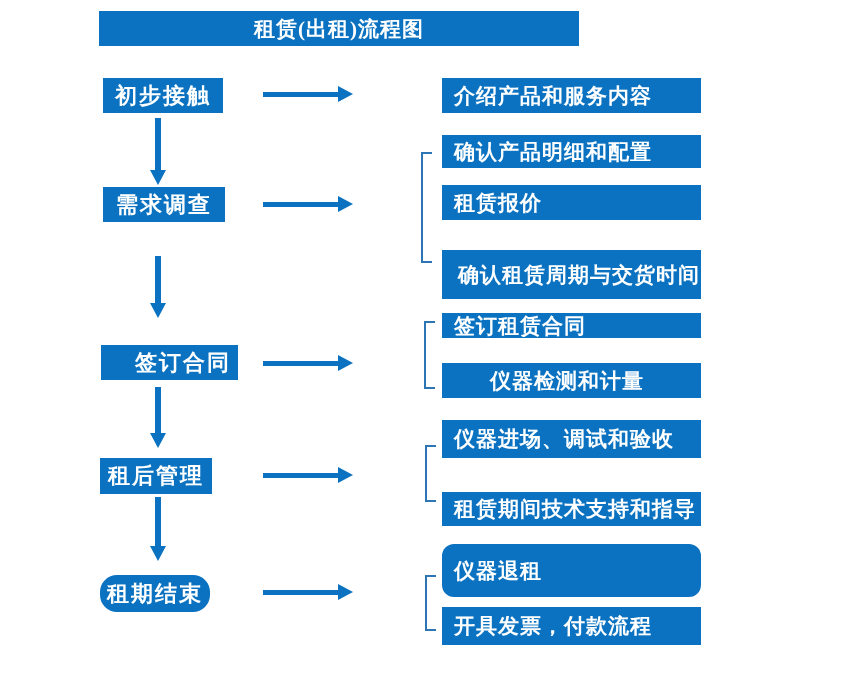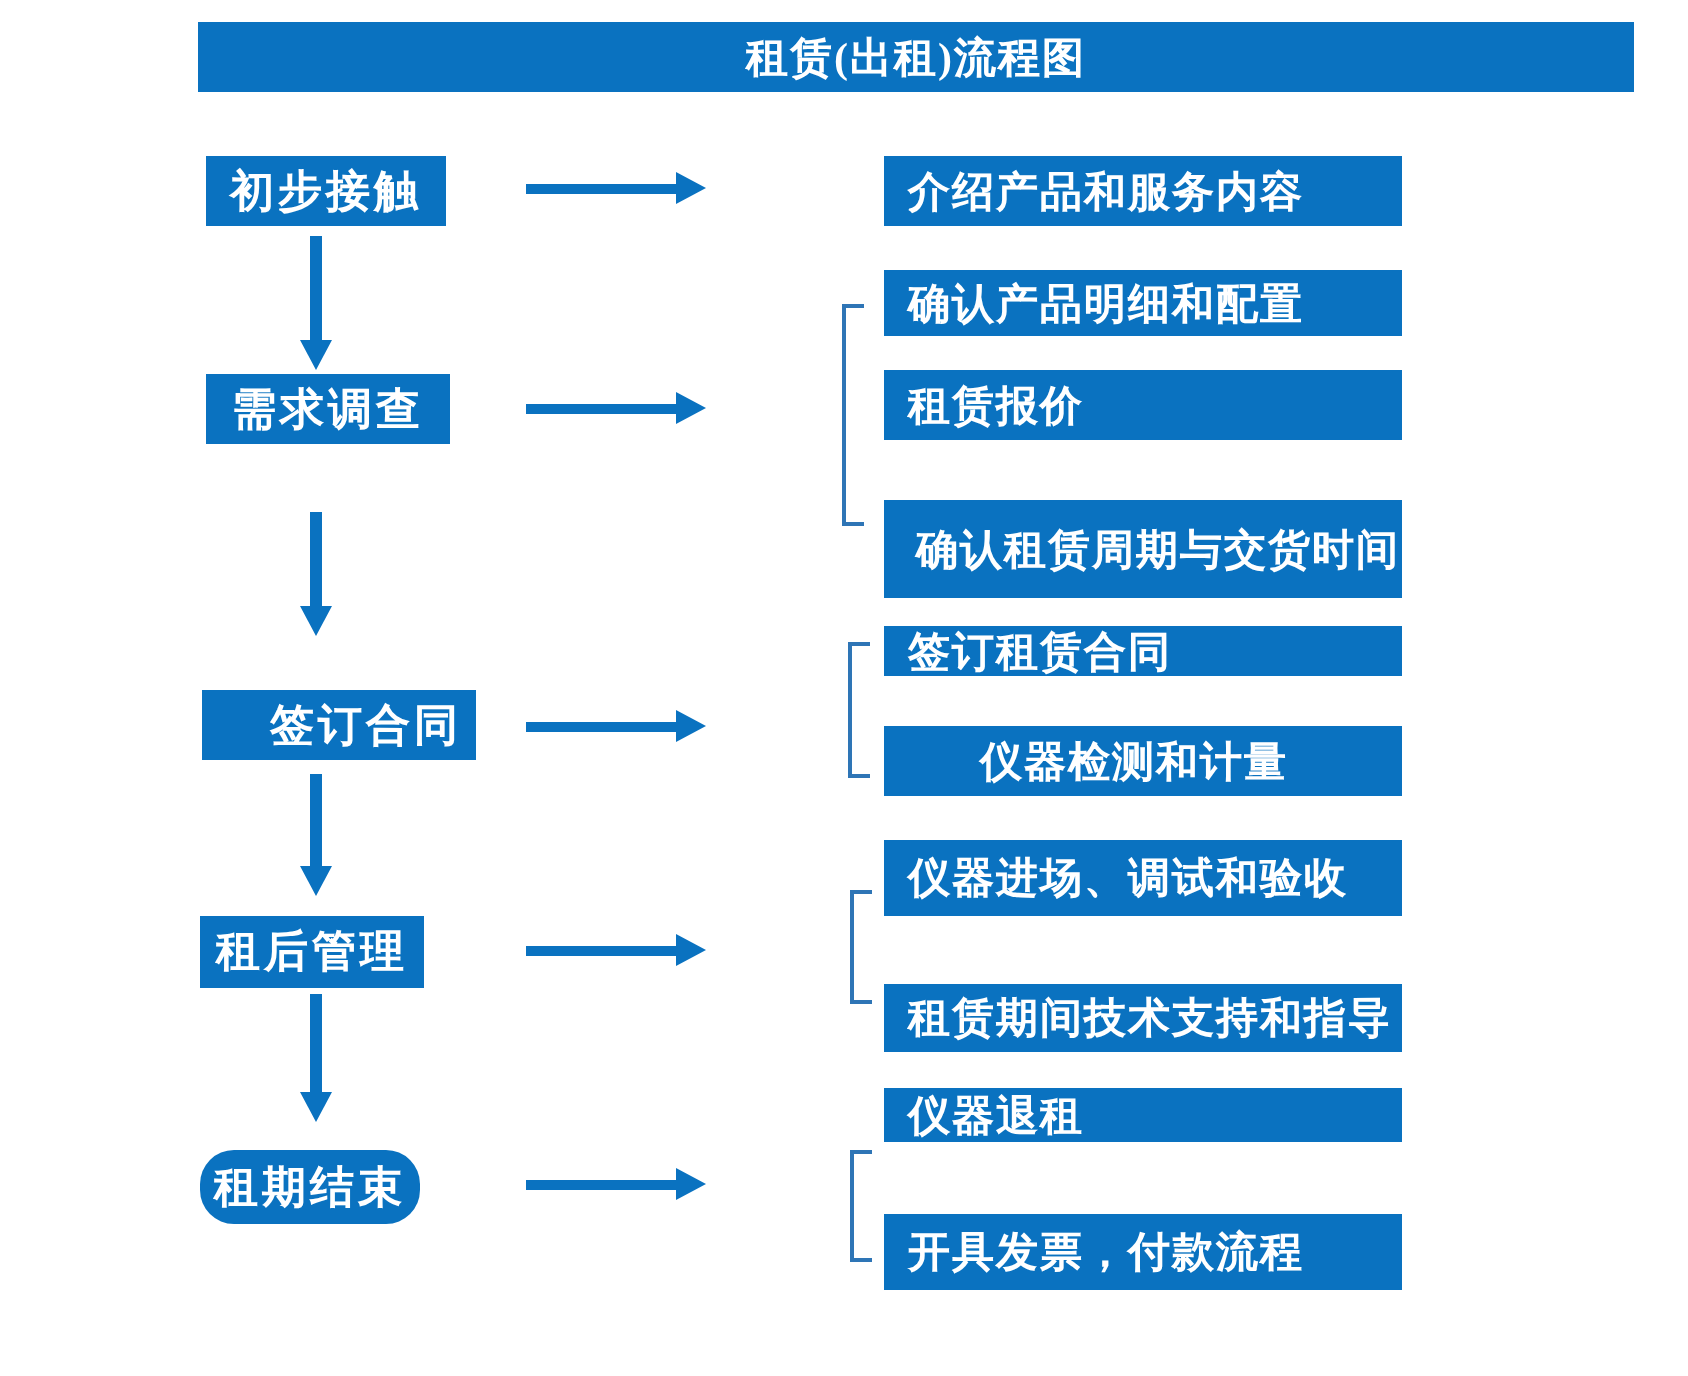--- a/index.html
+++ b/index.html
@@ -14,21 +14,21 @@
     position:absolute;
     background:#0a72c0;
     color:#ffffff;
     font-weight:bold;
     display:flex;
     align-items:center;
     white-space:nowrap;
     overflow:hidden;
   }
   .title-bar{
-    left:99px;top:11px;width:718px;height:35px;
+    left:99px;top:11px;width:480px;height:35px;
     justify-content:center;
     font-size:21px;letter-spacing:1px;font-family:Liberation Serif, serif;
   }
   .step-box{
     justify-content:center;
     font-size:22px;letter-spacing:2px;
   }
   .detail-box{
     left:442px;width:259px;
     padding-left:12px;box-sizing:border-box;
@@ -42,21 +42,21 @@
   .l5{left:100px;top:575px;width:110px;height:37px;border-radius:17px;}
   
   .r1{top:78px;height:35px;}
   .r2{top:135px;height:33px;}
   .r3{top:185px;height:35px;}
   .r4{top:250px;height:49px;padding-left:16px;}
   .r5{top:313px;height:25px;}
   .r6{top:363px;height:35px;padding-left:48px;}
   .r7{top:420px;height:38px;}
   .r8{top:492px;height:34px;}
-  .r9{top:544px;height:27px;}
+  .r9{top:544px;height:53px;border-radius:12px;}
   .r10{top:607px;height:38px;}
   
   .harrow{position:absolute;left:263px;width:90px;height:16px;}
   .harrow .shaft{
     position:absolute;left:0;top:5.5px;height:5px;right:13px;
     background:#0a72c0;
   }
   .harrow .head{
     position:absolute;right:0;top:0;width:0;height:0;
     border-left:15px solid #0a72c0;

